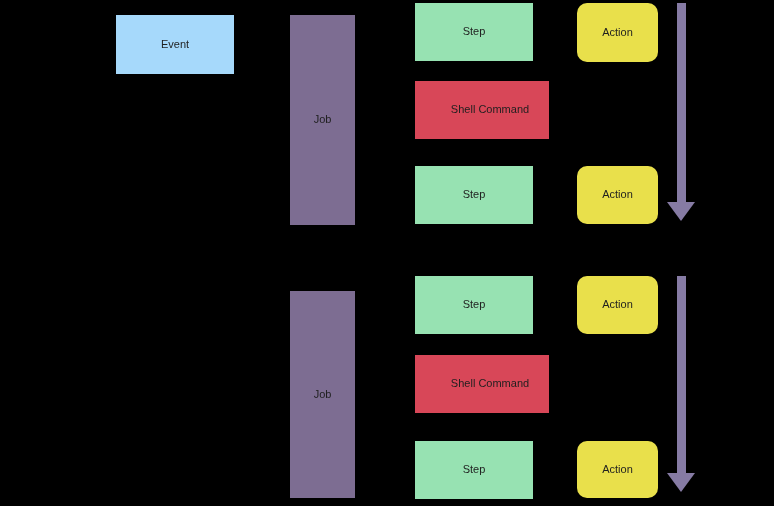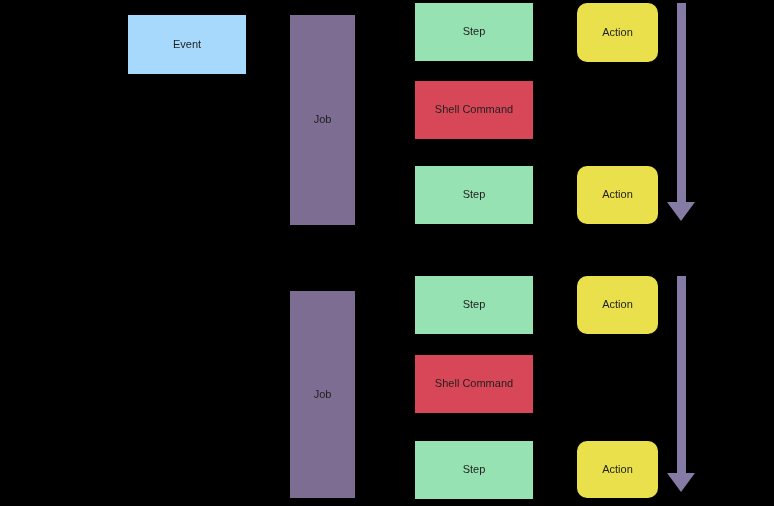--- a/index.html
+++ b/index.html
@@ -22,25 +22,25 @@
     justify-content: center;
     font-size: 11px;
     color: var(--color-text, #1f1f1f);
     text-align: left;
     line-height: 1.2;
     white-space: nowrap;
   }
   .node.event { background: var(--color-event, #a6d9fb); }
   .node.job { background: var(--color-job, #7d6d92); }
   .node.step { background: var(--color-step, #97e2b2); }
-  .node.shell { background: var(--color-shell-command, #d84758); }
+  .node.shell { background: var(--color-shell-command, #d84758); padding-left: 16px; }
   .node.action { background: var(--color-action, #e9e04b); border-radius: 10px; }
 
   
-  .pos-event   { left: 128px; top: 15px;  width: 118px; height: 59px; }
+  .pos-event   { left: 116px; top: 15px;  width: 118px; height: 59px; }
   .pos-job1    { left: 290px; top: 15px;  width: 65px;  height: 210px; }
   .pos-step1   { left: 415px; top: 3px;   width: 118px; height: 58px; }
   .pos-shell1  { left: 415px; top: 81px;  width: 118px; height: 58px; }
   .pos-step2   { left: 415px; top: 166px; width: 118px; height: 58px; }
   .pos-action1 { left: 577px; top: 3px;   width: 81px;  height: 59px; }
   .pos-action2 { left: 577px; top: 166px; width: 81px;  height: 58px; }
 
   
   .pos-job2    { left: 290px; top: 291px; width: 65px;  height: 207px; }
   .pos-step3   { left: 415px; top: 276px; width: 118px; height: 58px; }

